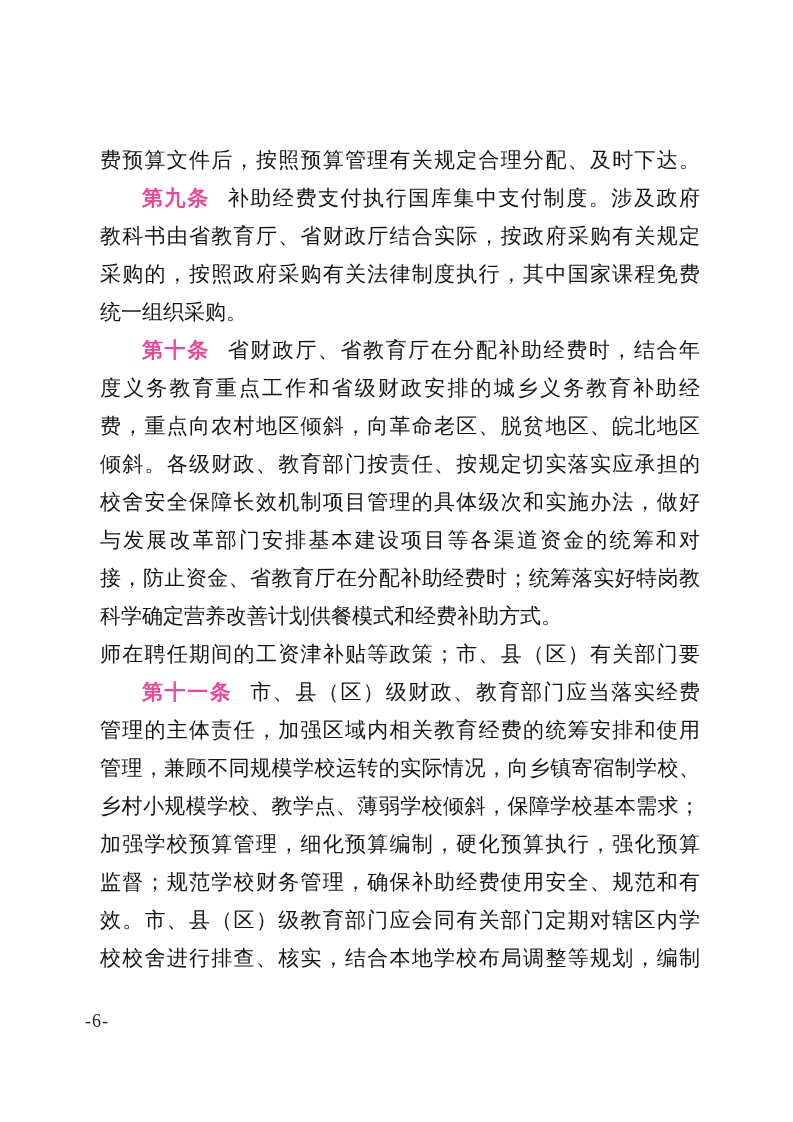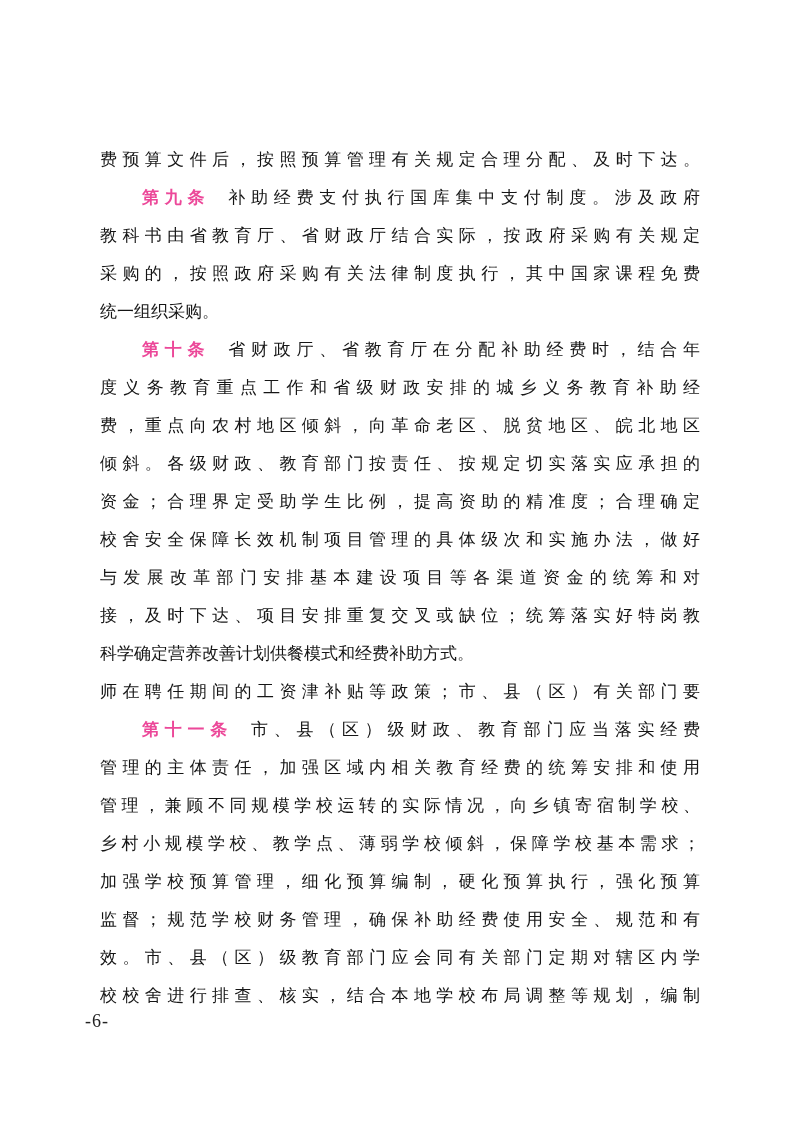--- a/index.html
+++ b/index.html
@@ -18,21 +18,21 @@
   .text-block {
     position: absolute;
     left: 100px;
     top: 141px;
     width: 600px;
   }
   .line {
     width: 600px;
     height: 38px;
     line-height: 38px;
-    font-size: 17px;
+    font-size: 21px;
     color: #151515;
     white-space: nowrap;
     text-align: left;
   }
   .line.justify {
     white-space: normal;
     text-align: justify;
     text-align-last: justify;
     text-justify: inter-character;
   }
@@ -61,24 +61,23 @@
   <div class="text-block" id="text-block">
       <div class="line justify"><span>费预算文件后，按照预算管理有关规定合理分配、及时下达。</span></div>
       <div class="line justify indent"><span class="heading">第九条</span><span>补助经费支付执行国库集中支付制度。涉及政府</span></div>
       <div class="line justify"><span>教科书由省教育厅、省财政厅结合实际，按政府采购有关规定</span></div>
       <div class="line justify"><span>采购的，按照政府采购有关法律制度执行，其中国家课程免费</span></div>
       <div class="line"><span>统一组织采购。</span></div>
       <div class="line justify indent"><span class="heading">第十条</span><span>省财政厅、省教育厅在分配补助经费时，结合年</span></div>
       <div class="line justify"><span>度义务教育重点工作和省级财政安排的城乡义务教育补助经</span></div>
       <div class="line justify"><span>费，重点向农村地区倾斜，向革命老区、脱贫地区、皖北地区</span></div>
       <div class="line justify"><span>倾斜。各级财政、教育部门按责任、按规定切实落实应承担的</span></div>
-      <div class="line justify"><span>资金；合理界定受助学生比例，提高资助的精准度；合理确定</span></div>
       <div class="line justify"><span>校舍安全保障长效机制项目管理的具体级次和实施办法，做好</span></div>
       <div class="line justify"><span>与发展改革部门安排基本建设项目等各渠道资金的统筹和对</span></div>
-      <div class="line justify"><span>接，及时下达、项目安排重复交叉或缺位；统筹落实好特岗教</span></div>
+      <div class="line justify"><span>接，防止资金、省教育厅在分配补助经费时；统筹落实好特岗教</span></div>
       <div class="line"><span>科学确定营养改善计划供餐模式和经费补助方式。</span></div>
       <div class="line justify"><span>师在聘任期间的工资津补贴等政策；市、县（区）有关部门要</span></div>
       <div class="line justify indent"><span class="heading">第十一条</span><span>市、县（区）级财政、教育部门应当落实经费</span></div>
       <div class="line justify"><span>管理的主体责任，加强区域内相关教育经费的统筹安排和使用</span></div>
       <div class="line justify"><span>管理，兼顾不同规模学校运转的实际情况，向乡镇寄宿制学校、</span></div>
       <div class="line justify"><span>乡村小规模学校、教学点、薄弱学校倾斜，保障学校基本需求；</span></div>
       <div class="line justify"><span>加强学校预算管理，细化预算编制，硬化预算执行，强化预算</span></div>
       <div class="line justify"><span>监督；规范学校财务管理，确保补助经费使用安全、规范和有</span></div>
       <div class="line justify"><span>效。市、县（区）级教育部门应会同有关部门定期对辖区内学</span></div>
       <div class="line justify"><span>校校舍进行排查、核实，结合本地学校布局调整等规划，编制</span></div>

